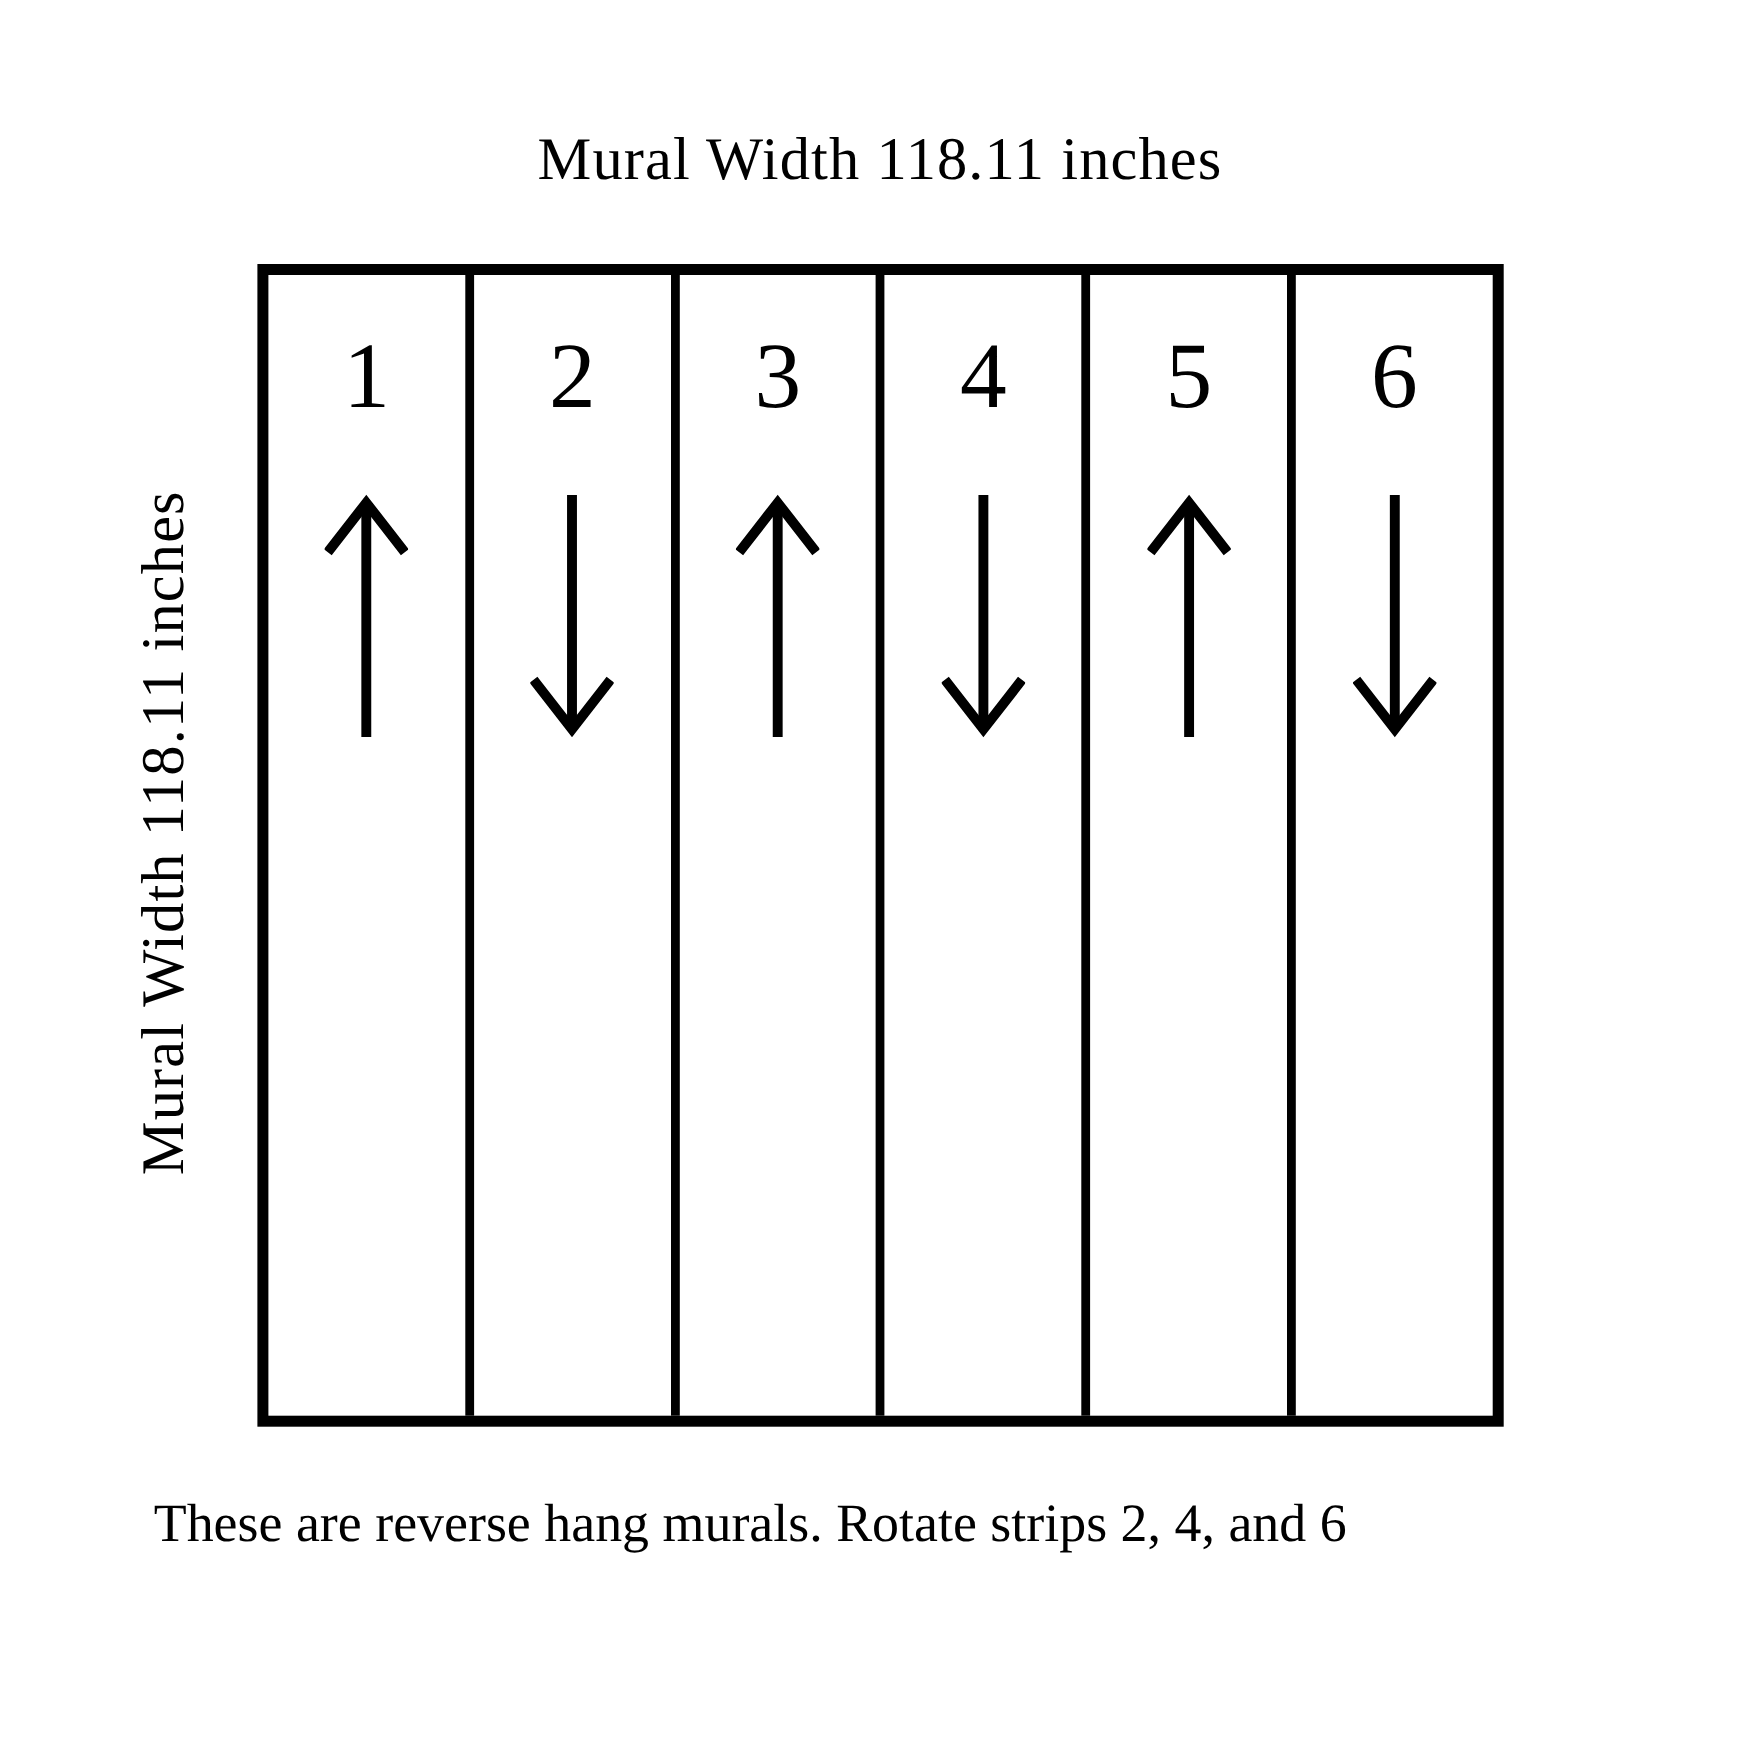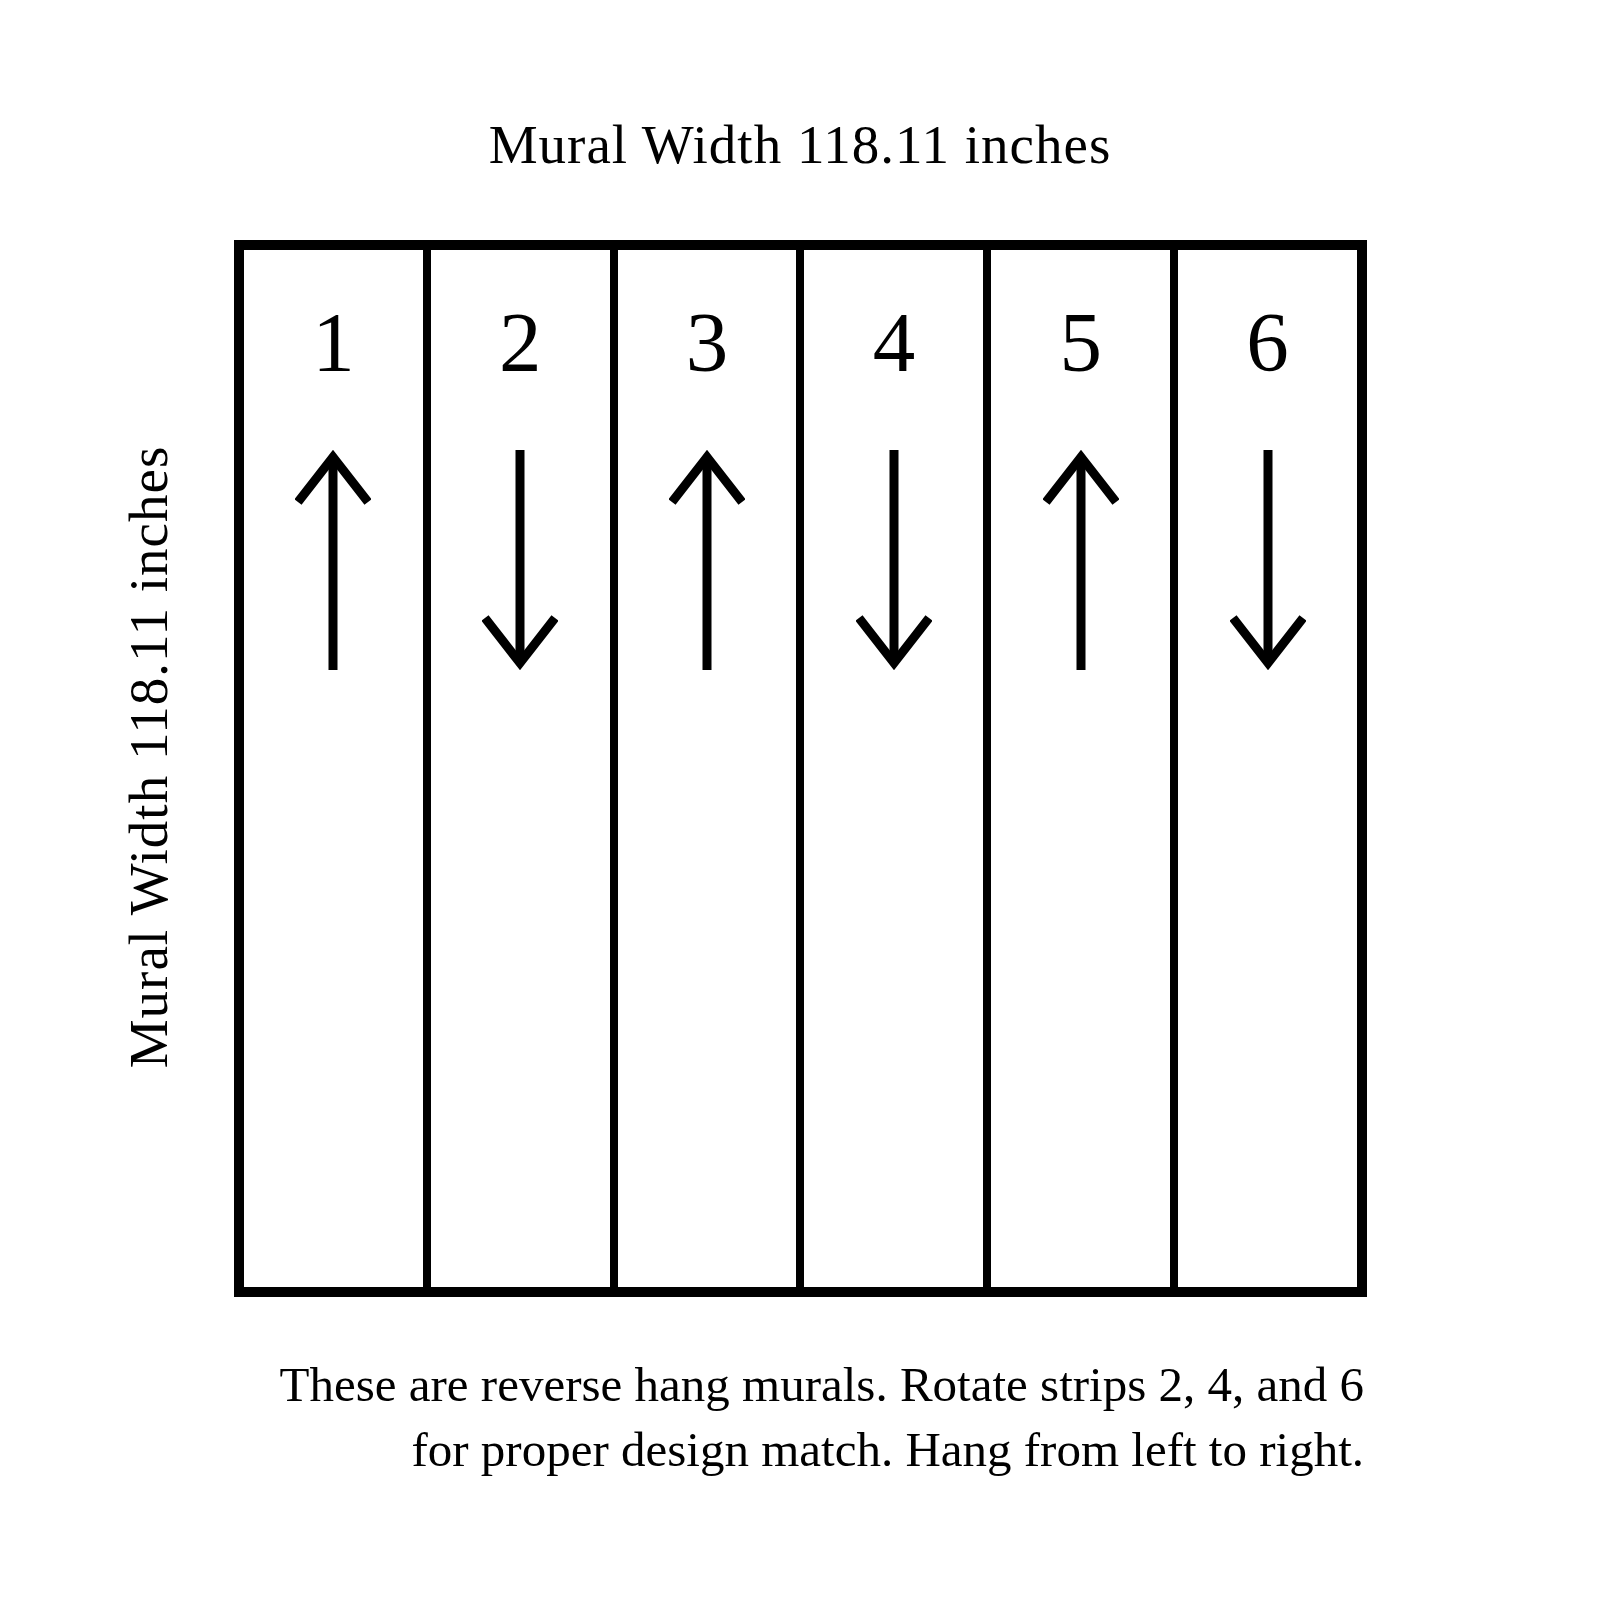--- a/index.html
+++ b/index.html
@@ -69,21 +69,21 @@
     margin-top: 63px;
   }
   .arrow svg {
     display: block;
   }
   .note {
     position: absolute;
     top: 1352px;
     left: 0;
     width: 1364px;
-    text-align: right;
+    text-align: center;
     font-size: 49px;
     line-height: 65px;
   }
 </style>
 </head>
 <body>
 
 <div class="title">Mural Width 118.11 inches</div>
 
 <div class="side-label">Mural Width 118.11 inches</div>
@@ -151,14 +151,13 @@
       <svg width="76" height="224" viewBox="0 0 76 224" fill="none" stroke="#000000" stroke-width="9" stroke-linecap="butt" stroke-linejoin="miter">
         <line x1="38" y1="2" x2="38" y2="214"></line>
         <polyline points="3,170 38,215 73,170"></polyline>
       </svg>
     </div>
   </div>
 </div>
 
 <div class="note">
   <div>These are reverse hang murals. Rotate strips 2, 4, and 6</div>
-  <div>for proper design match. Hang from left to right.</div>
 </div>
 
 </body></html>

